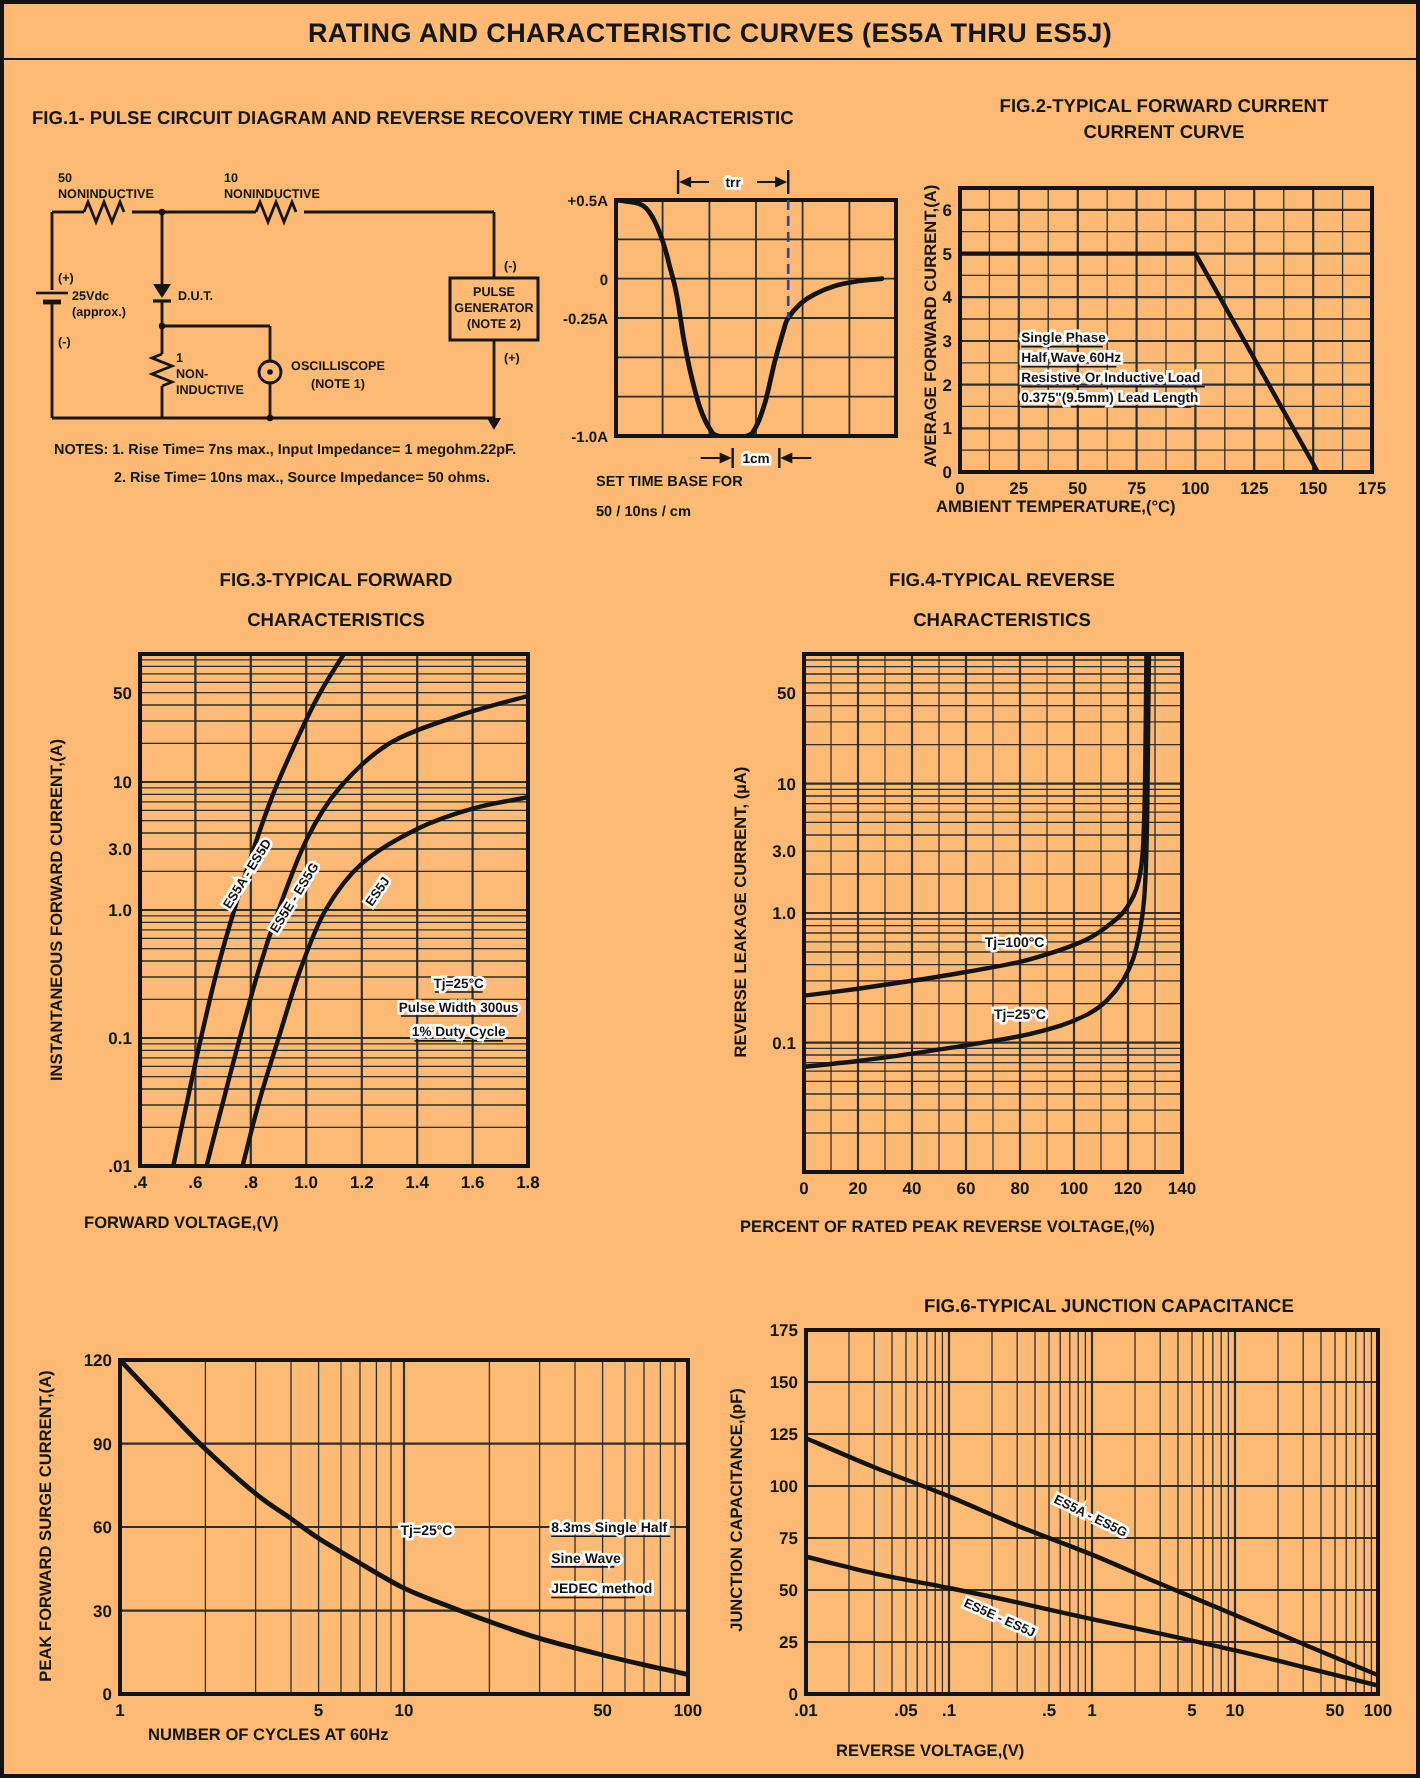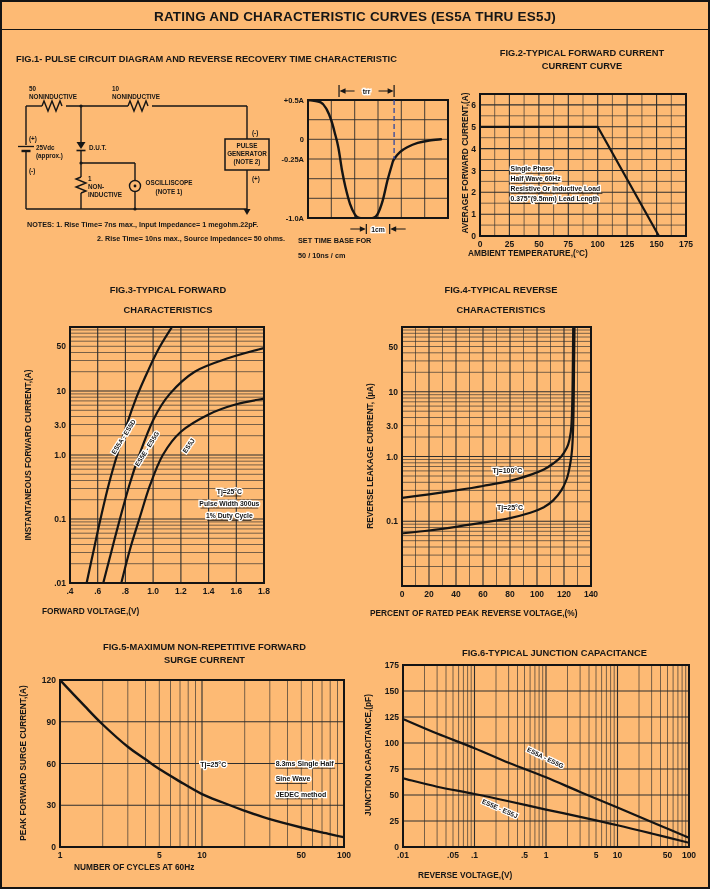--- a/index.html
+++ b/index.html
@@ -17,21 +17,21 @@
   #fig2-t2{left:460px;top:59px;width:240px;}
   #fig3-t1{left:55px;top:283px;width:222px;}
   #fig3-t2{left:55px;top:303px;width:222px;}
   #fig4-t1{left:388px;top:283px;width:222px;}
   #fig4-t2{left:388px;top:303px;width:222px;}
   #fig5-t1{left:50px;top:640px;width:305px;}
   #fig5-t2{left:50px;top:653px;width:305px;}
   #fig6-t1{left:400px;top:646px;width:305px;}
   .note{position:absolute;font-size:7.2px;font-weight:bold;}
   #note1{left:25px;top:218px;}
-  #note2{left:55px;top:232px;margin-left:40px;}
+  #note2{left:55px;top:232px;}
   .chart{position:absolute;}
   #wave-chart{left:268px;top:72px;width:186px;height:168px;}
   #fig2-chart{left:462px;top:86px;width:238px;height:164px;}
   #fig3-chart{left:38px;top:321px;width:230px;height:278px;}
   #fig4-chart{left:372px;top:321px;width:225px;height:281px;}
   #fig5-chart{left:32px;top:674px;width:320px;height:189px;}
   #fig6-chart{left:375px;top:659px;width:322px;height:204px;}
   .xlab,.wavecap{position:absolute;font-size:8.3px;font-weight:bold;text-align:left;}
   .ylab{position:absolute;font-size:8.3px;font-weight:bold;text-align:center;transform:rotate(-90deg);}
   #wcap1{left:296px;top:234px;width:160px;font-size:7.3px;}
@@ -393,22 +393,20 @@
           <text x="217.0" y="274" class="tick" font-size="8.5" text-anchor="middle">140</text>
           <text x="24" y="26.5" class="tick" font-size="8.5" text-anchor="end">50</text>
           <text x="24" y="71.8" class="tick" font-size="8.5" text-anchor="end">10</text>
           <text x="24" y="105.6" class="tick" font-size="8.5" text-anchor="end">3.0</text>
           <text x="24" y="136.5" class="tick" font-size="8.5" text-anchor="end">1.0</text>
           <text x="24" y="201.3" class="tick" font-size="8.5" text-anchor="end">0.1</text>
         </g>
       </svg></div>
   <div class="xlab" id="xl4">PERCENT OF RATED PEAK REVERSE VOLTAGE,(%)</div>
 
-  <div class="figtitle" id="fig5-t1">FIG.5-MAXIMUM NON-REPETITIVE FORWARD</div>
-  <div class="figtitle" id="fig5-t2">SURGE CURRENT</div>
   <div class="ylab" id="yl5">PEAK FORWARD SURGE CURRENT,(A)</div>
   <div class="chart" id="fig5-chart"><svg width="320" height="189" viewBox="0 0 320 189">
         <g>
           <line x1="68.7" y1="4" x2="68.7" y2="171" class="gridline" stroke-width="0.65"></line>
           <line x1="93.8" y1="4" x2="93.8" y2="171" class="gridline" stroke-width="0.65"></line>
           <line x1="111.5" y1="4" x2="111.5" y2="171" class="gridline" stroke-width="0.65"></line>
           <line x1="125.3" y1="4" x2="125.3" y2="171" class="gridline" stroke-width="0.65"></line>
           <line x1="136.5" y1="4" x2="136.5" y2="171" class="gridline" stroke-width="0.65"></line>
           <line x1="146.0" y1="4" x2="146.0" y2="171" class="gridline" stroke-width="0.65"></line>
           <line x1="154.2" y1="4" x2="154.2" y2="171" class="gridline" stroke-width="0.65"></line>

